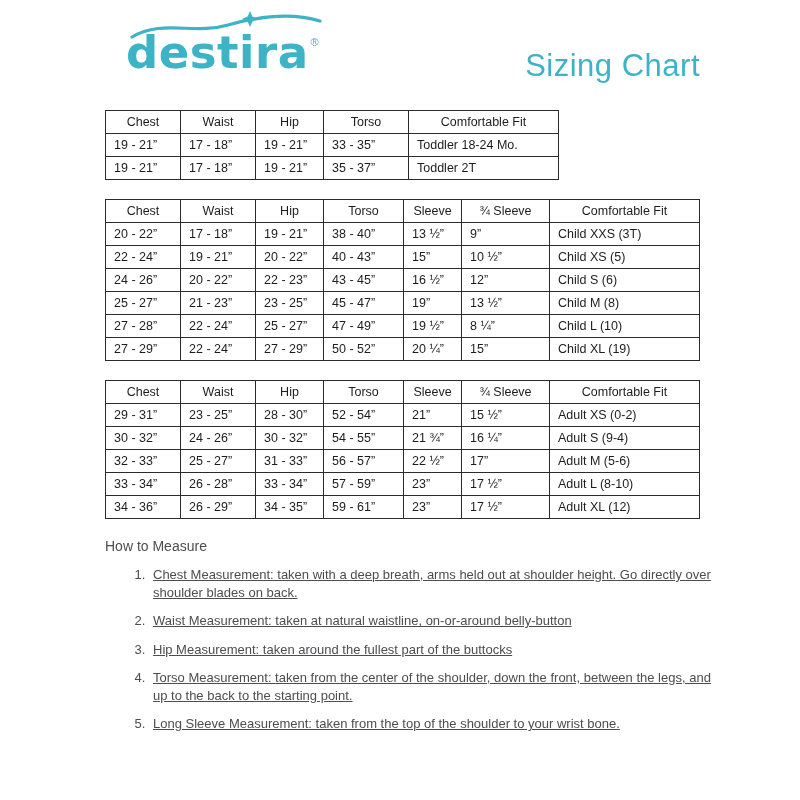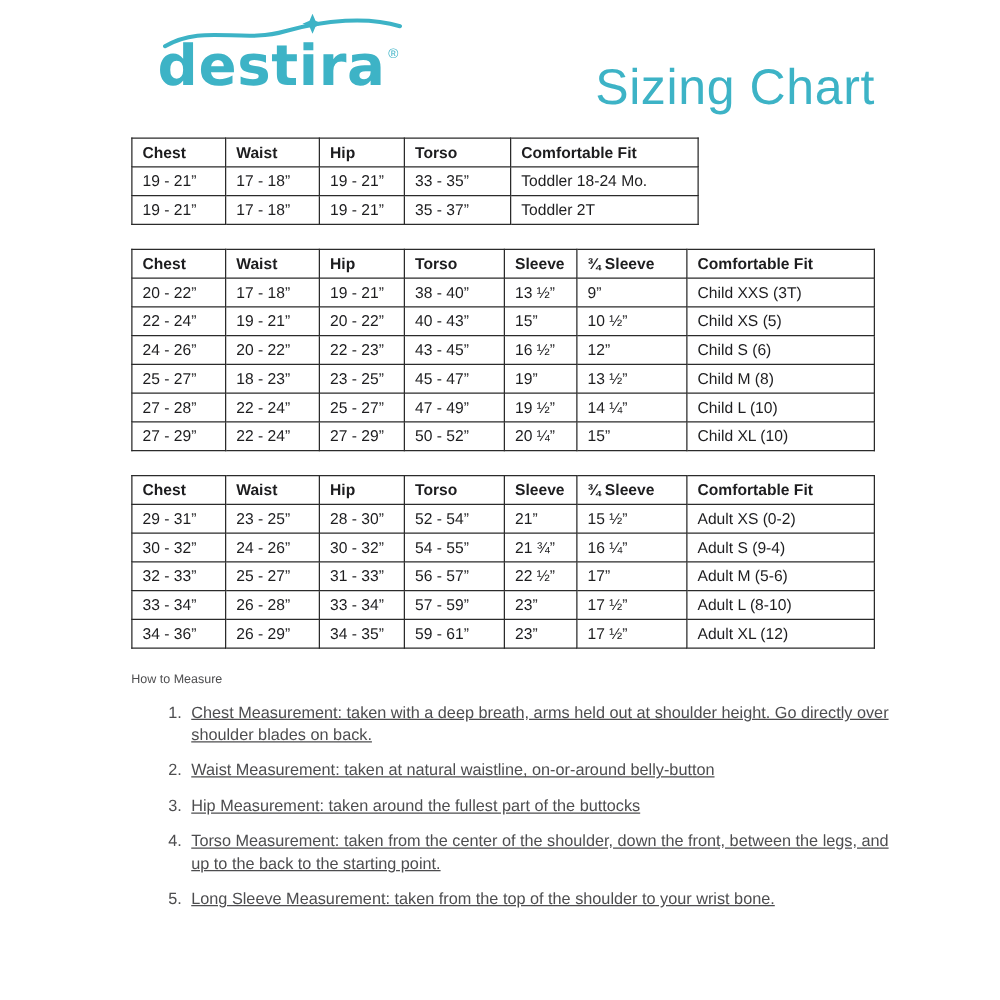--- a/index.html
+++ b/index.html
@@ -17,36 +17,36 @@
   .logo-text {
     font-family: "DejaVu Sans", sans-serif;
     font-weight: bold; font-size: 45px; line-height: 1;
     letter-spacing: 0.5px; color: #3db3c6;
   }
   .logo-reg { font-size: 11px; vertical-align: 22px; color: #3db3c6; margin-left: 2px; }
   .swoosh { position: absolute; left: 2px; top: -20px; width: 196px; height: 34px; }
 
   .title {
     position: absolute; right: 100px; top: 48px; margin: 0;
-    font-size: 40px; font-weight: normal; color: #3db3c6; letter-spacing: 0.5px;
+    font-size: 31px; font-weight: normal; color: #3db3c6; letter-spacing: 0.5px;
   }
 
   
   .content { position: absolute; left: 105px; top: 110px; width: 610px; }
   .section-title { font-weight: bold; font-size: 13px; color: #111; margin: 0 0 7px 0; }
   .size-table { border-collapse: collapse; margin: 0 0 19px 0; table-layout: fixed; }
   .size-table th, .size-table td {
     border: 1px solid #2b2b2b; font-size: 12.5px; padding: 4px 8px;
     text-align: left; white-space: nowrap; height: 23px; color: #1d1d1f;
   }
-  .size-table th { font-weight: bold; }
+  .size-table th { font-weight: normal; text-align: center; }
 
   
   .how-to { margin-top: 2px; color: #4d4d4f; }
-  .how-title { font-size: 10px; margin: 0 0 12px 0; }
+  .how-title { font-size: 14px; margin: 0 0 12px 0; }
   .measure-list { margin: 0; padding-left: 44px; width: 612px; }
   .measure-item { font-size: 13px; line-height: 1.4; margin-bottom: 10px; padding-left: 4px; text-decoration: underline; }
 </style>
 </head>
 <body>
 
 <div class="page">
 
   <div class="logo">
     <span class="logo-inner">
@@ -143,44 +143,44 @@
                 <td>24 - 26”</td>
                 <td>20 - 22”</td>
                 <td>22 - 23”</td>
                 <td>43 - 45”</td>
                 <td>16 ½”</td>
                 <td>12”</td>
                 <td>Child S (6)</td>
               </tr>
               <tr>
                 <td>25 - 27”</td>
-                <td>18 - 23”</td>
+                <td>21 - 23”</td>
                 <td>23 - 25”</td>
                 <td>45 - 47”</td>
                 <td>19”</td>
                 <td>13 ½”</td>
                 <td>Child M (8)</td>
               </tr>
               <tr>
                 <td>27 - 28”</td>
                 <td>22 - 24”</td>
                 <td>25 - 27”</td>
                 <td>47 - 49”</td>
                 <td>19 ½”</td>
-                <td>14 ¼”</td>
+                <td>8 ¼”</td>
                 <td>Child L (10)</td>
               </tr>
               <tr>
                 <td>27 - 29”</td>
                 <td>22 - 24”</td>
                 <td>27 - 29”</td>
                 <td>50 - 52”</td>
                 <td>20 ¼”</td>
                 <td>15”</td>
-                <td>Child XL (10)</td>
+                <td>Child XL (19)</td>
               </tr>
             </tbody>
           </table>
         </section>
         <section class="section">
           <table class="size-table">
             <colgroup>
               <col style="width: 75px;">
               <col style="width: 75px;">
               <col style="width: 68px;">

